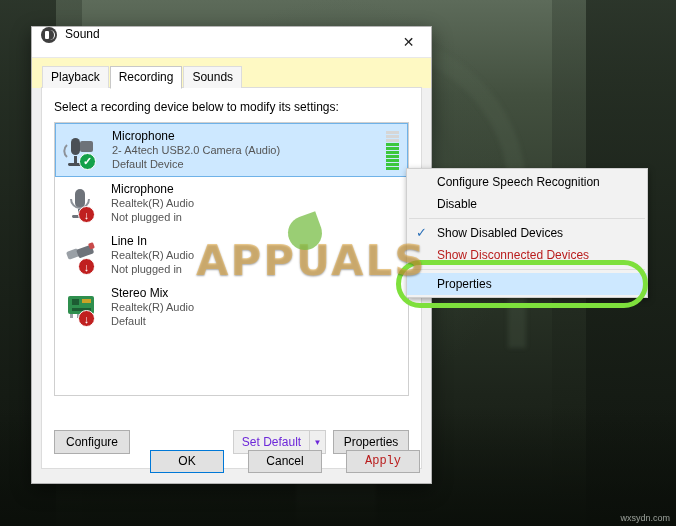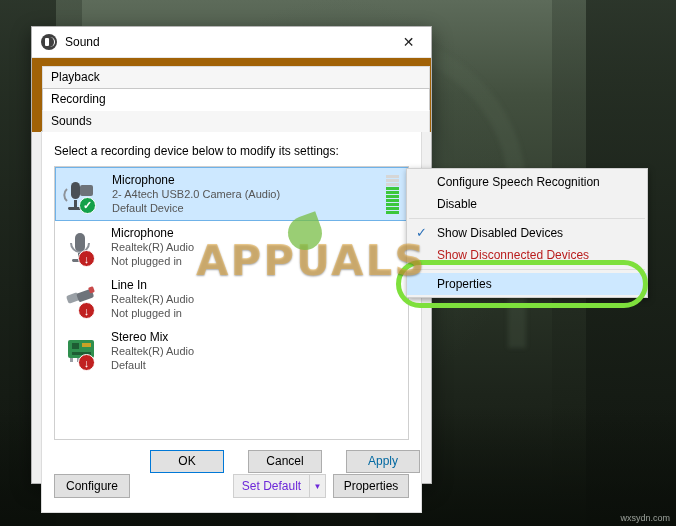--- a/index.html
+++ b/index.html
@@ -98,21 +98,21 @@
     border: 1px solid #b4b4b4;
     box-shadow: 0 6px 18px rgba(0,0,0,0.45);
     z-index: 10;
     font-size: 12px;
     color: #000;
   }
   .titlebar {
     height: 30px;
     background: #ffffff;
     display: flex;
-    align-items: center;
+    align-items: flex-start;
     border-bottom: 1px solid #e8e8e8;
   }
   .title-icon {
     width: 16px; height: 16px;
     margin-left: 9px;
     margin-right: 8px;
     border-radius: 50%;
     background: #3f3f3f;
     position: relative;
     flex: none;
@@ -145,23 +145,22 @@
     align-items: center;
     justify-content: center;
     font-size: 14px;
     color: #222;
     cursor: default;
   }
 
   .tabstrip {
     display: flex;
     padding: 8px 0 0 10px;
-    background: #a16207;
-    position: relative;
-    flex-direction: column;
+    background: #fef9c3;
+    position: relative;
   }
   .tabstrip::after {
     content: "";
     position: absolute;
     left: 9px; right: 9px; bottom: 0;
     height: 1px;
     background: #dcdcdc;
   }
   .tab {
     border: 1px solid #dcdcdc;
@@ -313,21 +312,21 @@
     border: 1px solid #adadad;
     background: #e1e1e1;
     font-size: 12px;
     color: #000;
     font-family: "Liberation Sans", sans-serif;
   }
   .footer-btn.primary {
     border: 1px solid #0078d7;
     background: #e1e1e1;
   }
-  .footer-btn[disabled] { color: #0369a1; }
+  .footer-btn[disabled] { color: #b91c1c; font-family: Liberation Mono, monospace; }
 
   
   #context-menu {
     position: absolute;
     left: 406px;
     top: 168px;
     width: 240px;
     background: #f2f2f2;
     border: 1px solid #cfcfcf;
     box-shadow: 1px 2px 6px rgba(0,0,0,0.35);

